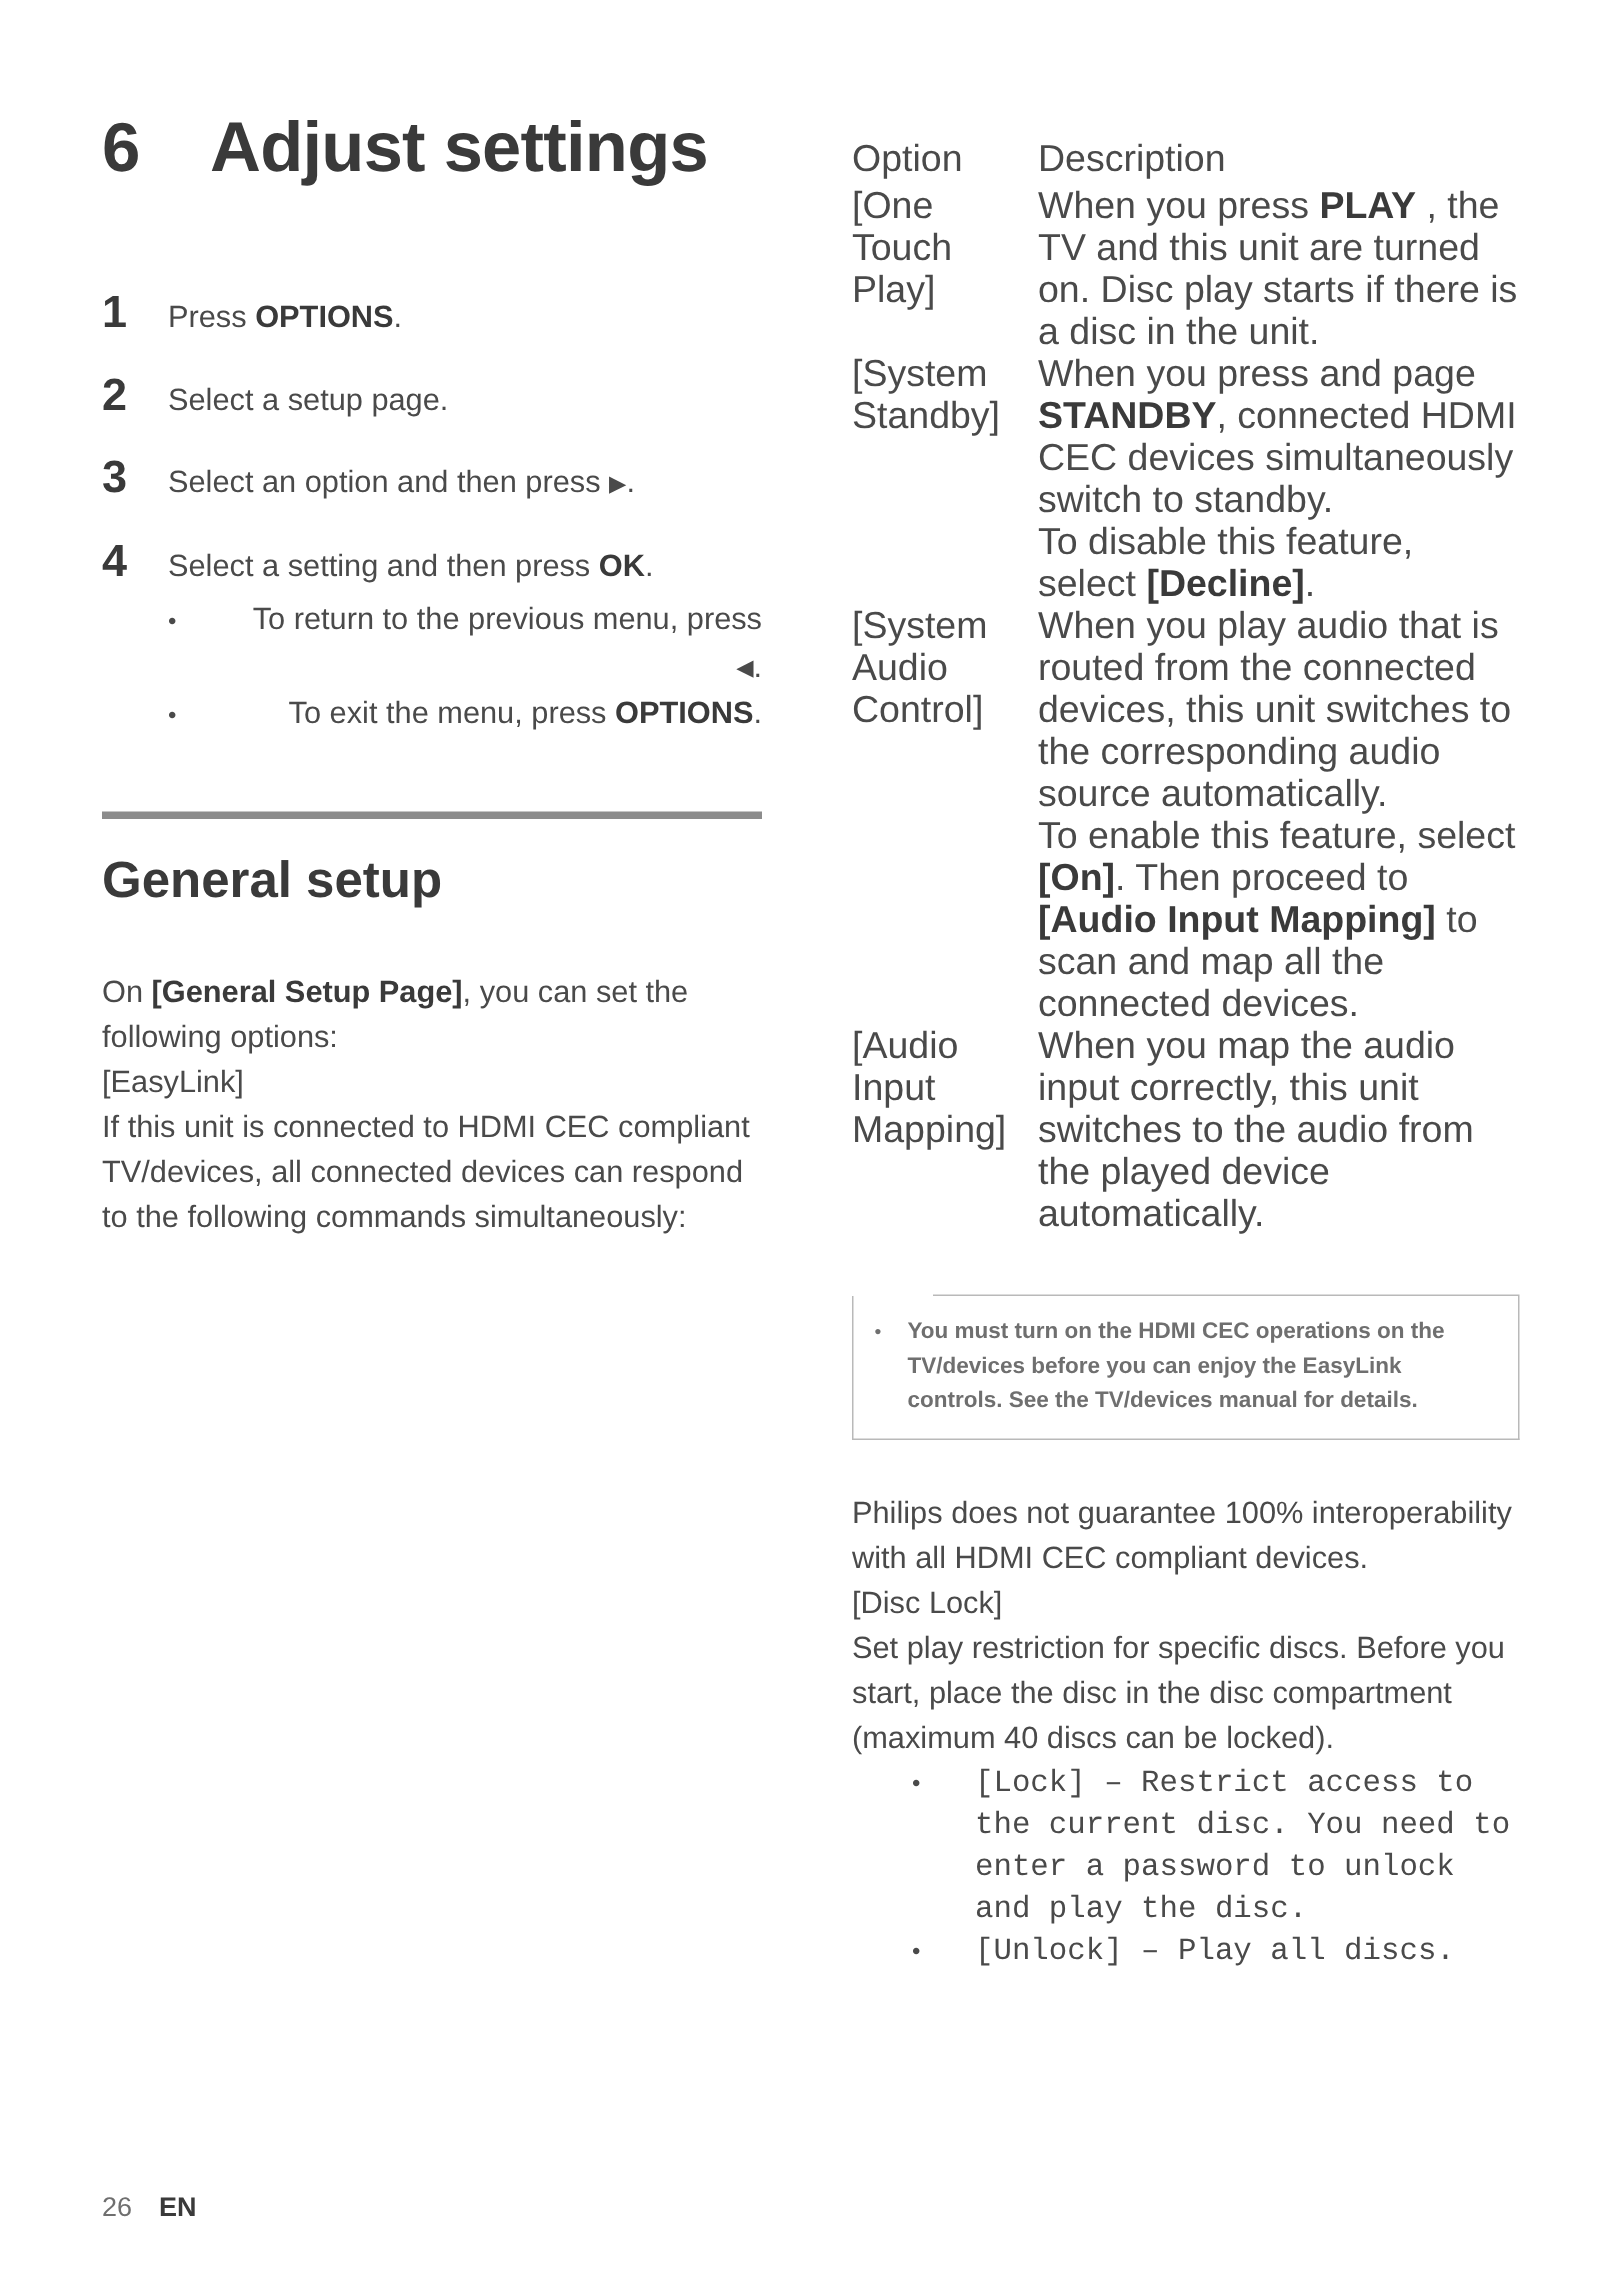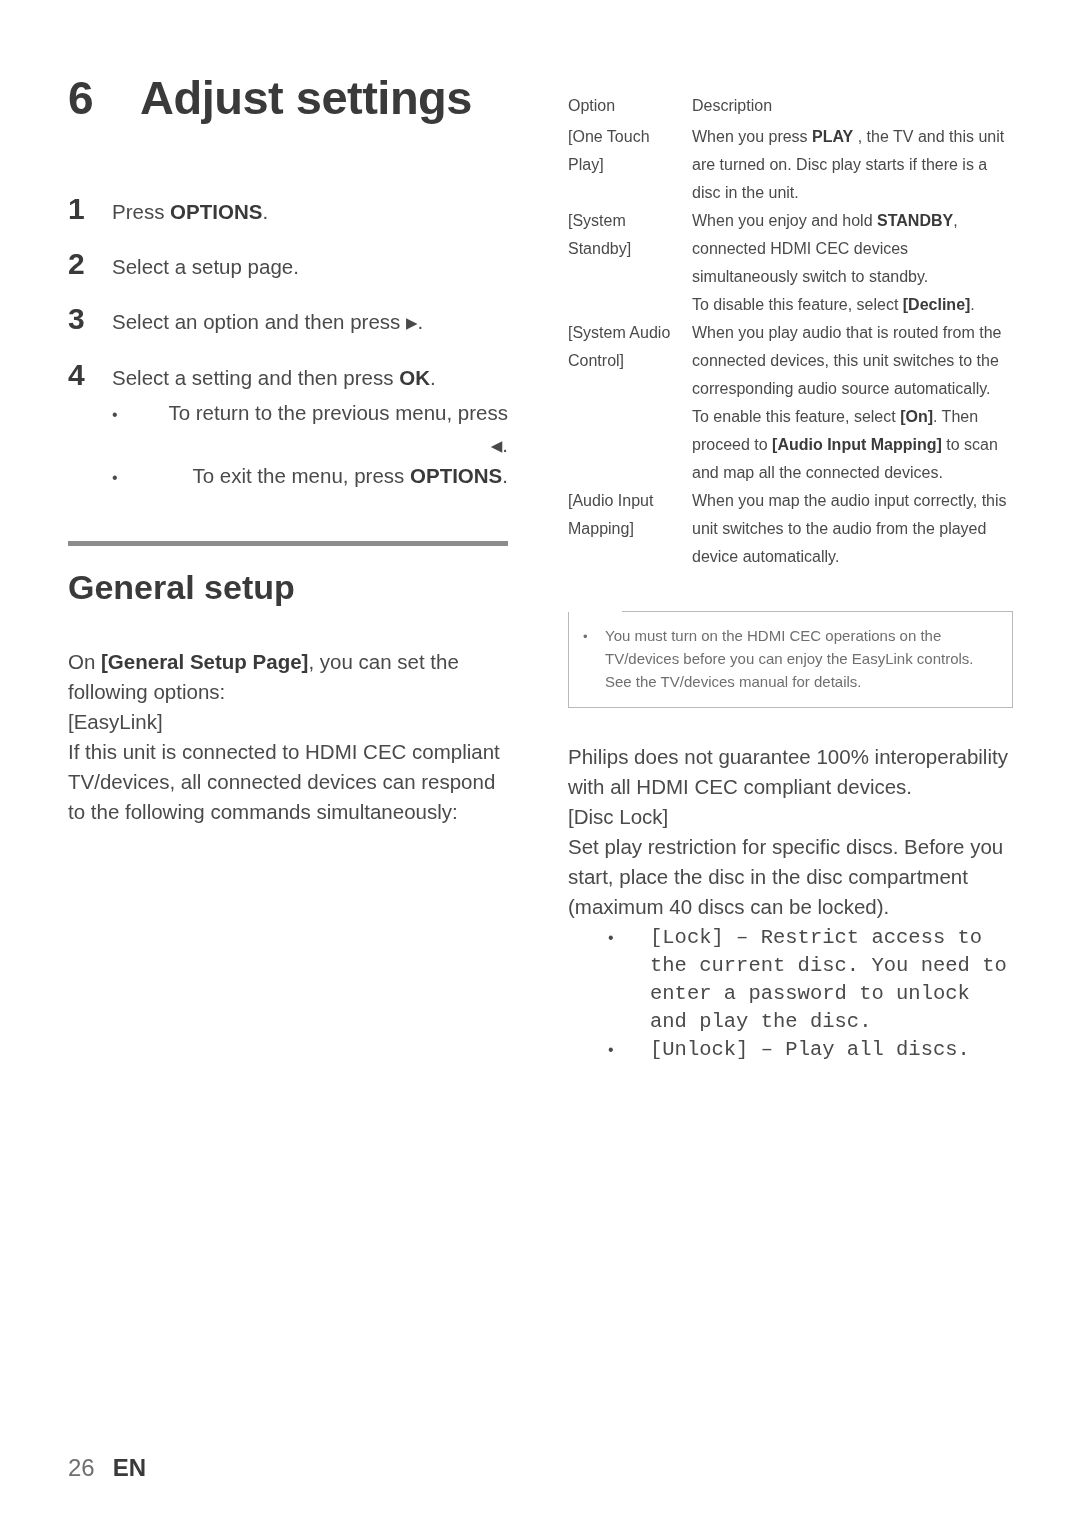--- a/index.html
+++ b/index.html
@@ -127,21 +127,21 @@
   }
   .body-p + .body-p { margin-top: 0px; }
 
   
   .opt-table {
     width: 100%;
     border-collapse: collapse;
   }
   .opt-table td {
     vertical-align: top;
-    font-size: 16px;
+    font-size: 25px;
     line-height: 28px;
     color: #4a4a4a;
     padding: 0;
   }
   .opt-col-1 { width: 118px; padding-right: 6px !important; }
   .opt-head td { padding-bottom: 3px; }
 
   
   .note-wrap {
     margin-top: 40px;
@@ -195,20 +195,21 @@
     flex: none;
     font-size: 13px;
     color: #6f6f6f;
     line-height: 24px;
   }
   .note-text {
     font-size: 15px;
     line-height: 23px;
     color: #6f6f6f;
     flex: 1;
+    font-weight: bold;
   }
 
   .after-note {
     margin-top: 34px;
   }
   .rbullets { margin-top: 2px; margin-left: 40px; }
   .rbullet {
     display: flex;
     align-items: baseline;
     font-size: 20.5px;
@@ -220,21 +221,21 @@
     flex: none;
     font-size: 16px;
   }
   .rbullet .btext { flex: 1; font-family: Liberation Mono, monospace; }
 
   
   .footer {
     position: absolute;
     left: 68px;
     bottom: 46px;
-    font-size: 24px;
+    font-size: 18px;
     color: #6f6f6f;
     display: flex;
     gap: 18px;
   }
   .footer .en { font-weight: bold; color: #3a3a3a; }
 </style>
 </head>
 <body>
 
 <div class="page">
@@ -303,21 +304,21 @@
         <tr class="opt-head">
           <td class="opt-col-1">Option</td>
           <td>Description</td>
         </tr>
         <tr>
           <td class="opt-col-1"><span id="opt0">[One Touch Play]</span></td>
           <td><span id="desc0"><span>When you press </span><span class="bold">PLAY</span><span> , the TV and this unit are turned on. Disc play starts if there is a disc in the unit.</span></span></td>
         </tr>
         <tr>
           <td class="opt-col-1"><span id="opt1">[System Standby]</span></td>
-          <td><span id="desc1"><span>When you enjoy and hold </span><span class="bold">STANDBY</span><span>, connected HDMI CEC devices simultaneously switch to standby.</span><br><span>To disable this feature, select </span><span class="bold">[Decline]</span><span>.</span></span></td>
+          <td><span id="desc1"><span>When you press and page </span><span class="bold">STANDBY</span><span>, connected HDMI CEC devices simultaneously switch to standby.</span><br><span>To disable this feature, select </span><span class="bold">[Decline]</span><span>.</span></span></td>
         </tr>
         <tr>
           <td class="opt-col-1"><span id="opt2">[System Audio Control]</span></td>
           <td><span id="desc2"><span>When you play audio that is routed from the connected devices, this unit switches to the corresponding audio source automatically.</span><br><span>To enable this feature, select </span><span class="bold">[On]</span><span>. Then proceed to </span><span class="bold">[Audio Input Mapping]</span><span> to scan and map all the connected devices.</span></span></td>
         </tr>
         <tr>
           <td class="opt-col-1"><span id="opt3">[Audio Input Mapping]</span></td>
           <td><span id="desc3"><span>When you map the audio input correctly, this unit switches to the audio from the played device automatically.</span></span></td>
         </tr>
       </tbody>

